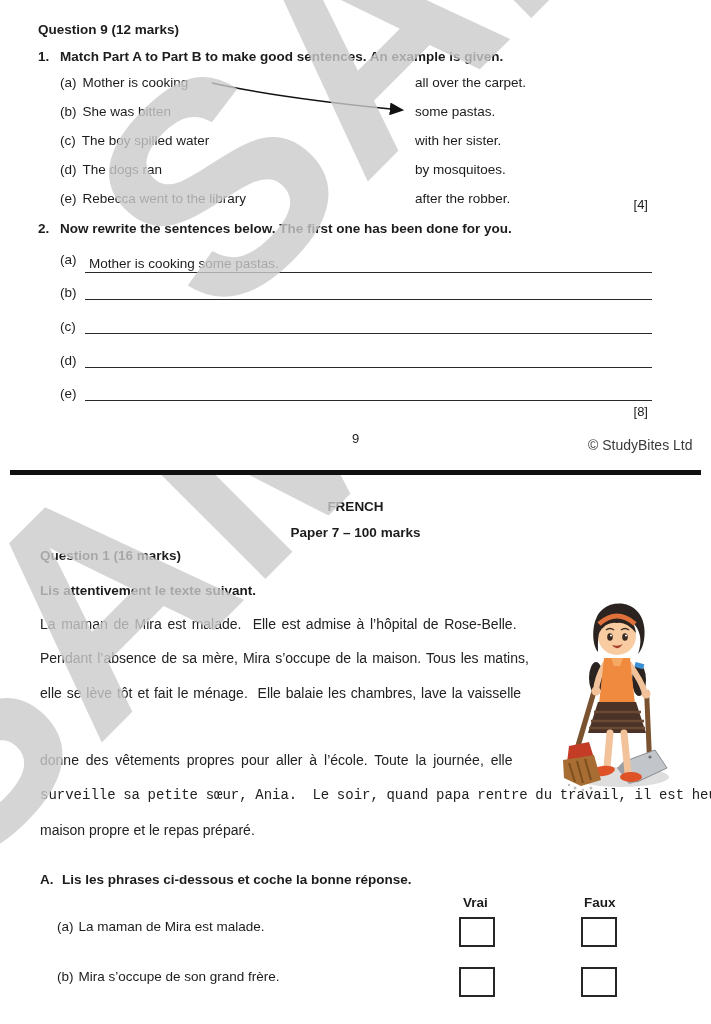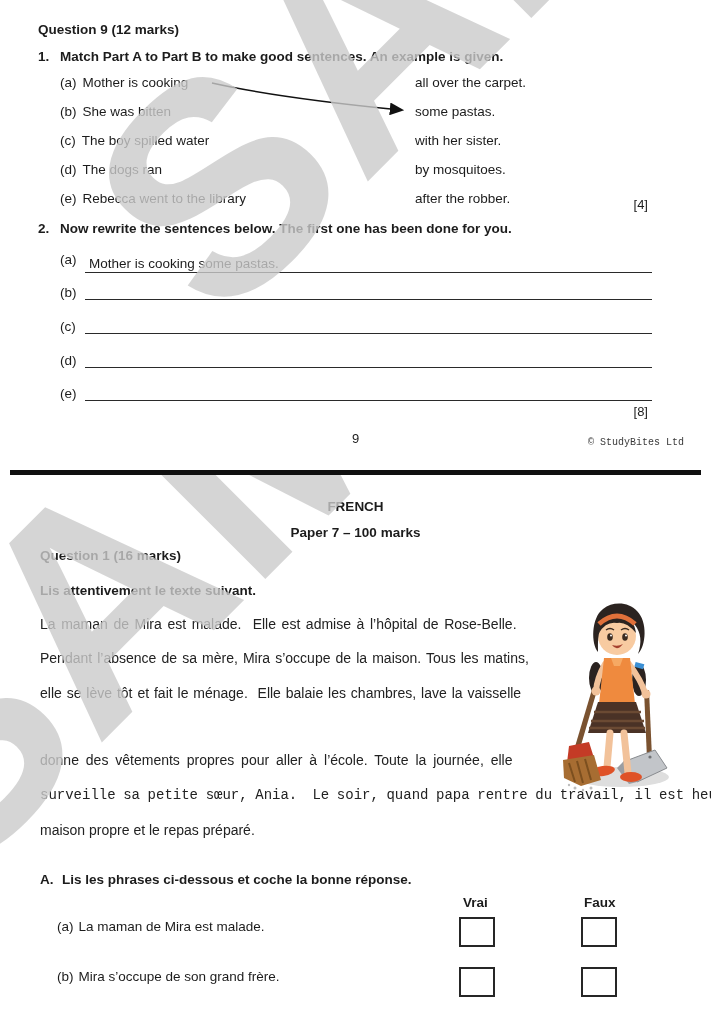--- a/index.html
+++ b/index.html
@@ -51,21 +51,21 @@
   .pl.l4{word-spacing:0.5px;}
   .pl.l5{word-spacing:3.0px;}
   .pl.l6{word-spacing:-0.8px;}
 
   .checkbox{
     position:absolute; width:32px; height:26px;
     border:2px solid #262626; background:#fff; cursor:pointer;
   }
   .cb-item{position:absolute; display:flex; gap:5px; white-space:nowrap; font-size:13.5px;}
 
-  .footer-copy{font-size:10px; color:#3a3a3a;font-family:Liberation Mono, monospace;}
+  .footer-copy{font-size:14px; color:#3a3a3a;}
   svg{display:block;}
 </style>
 </head>
 <body>
 
 <div id="sheet">
 
   <div id="page1" class="page">
 
     <div class="abs b t135" style="left:38px; top:22px;">Question 9 (12 marks)</div>

